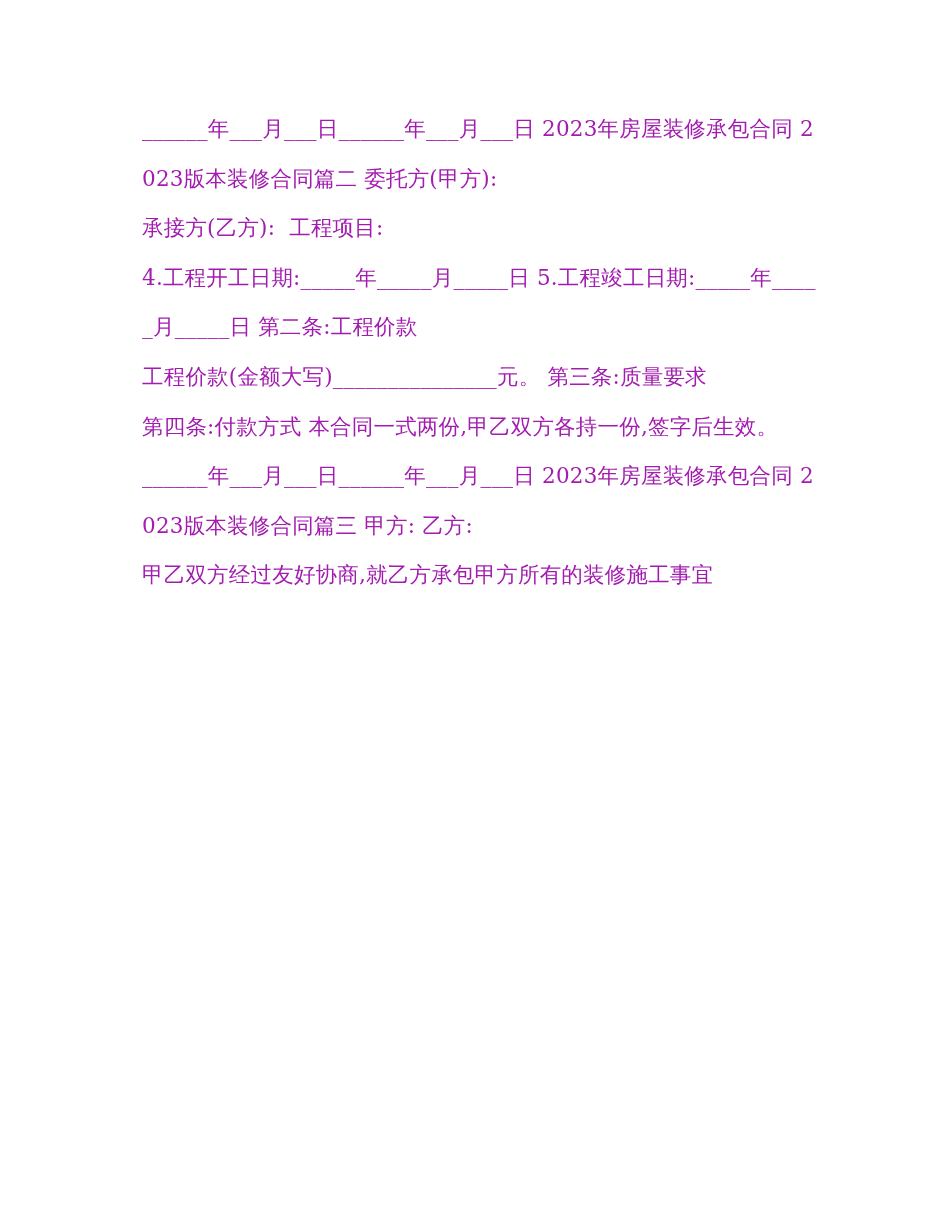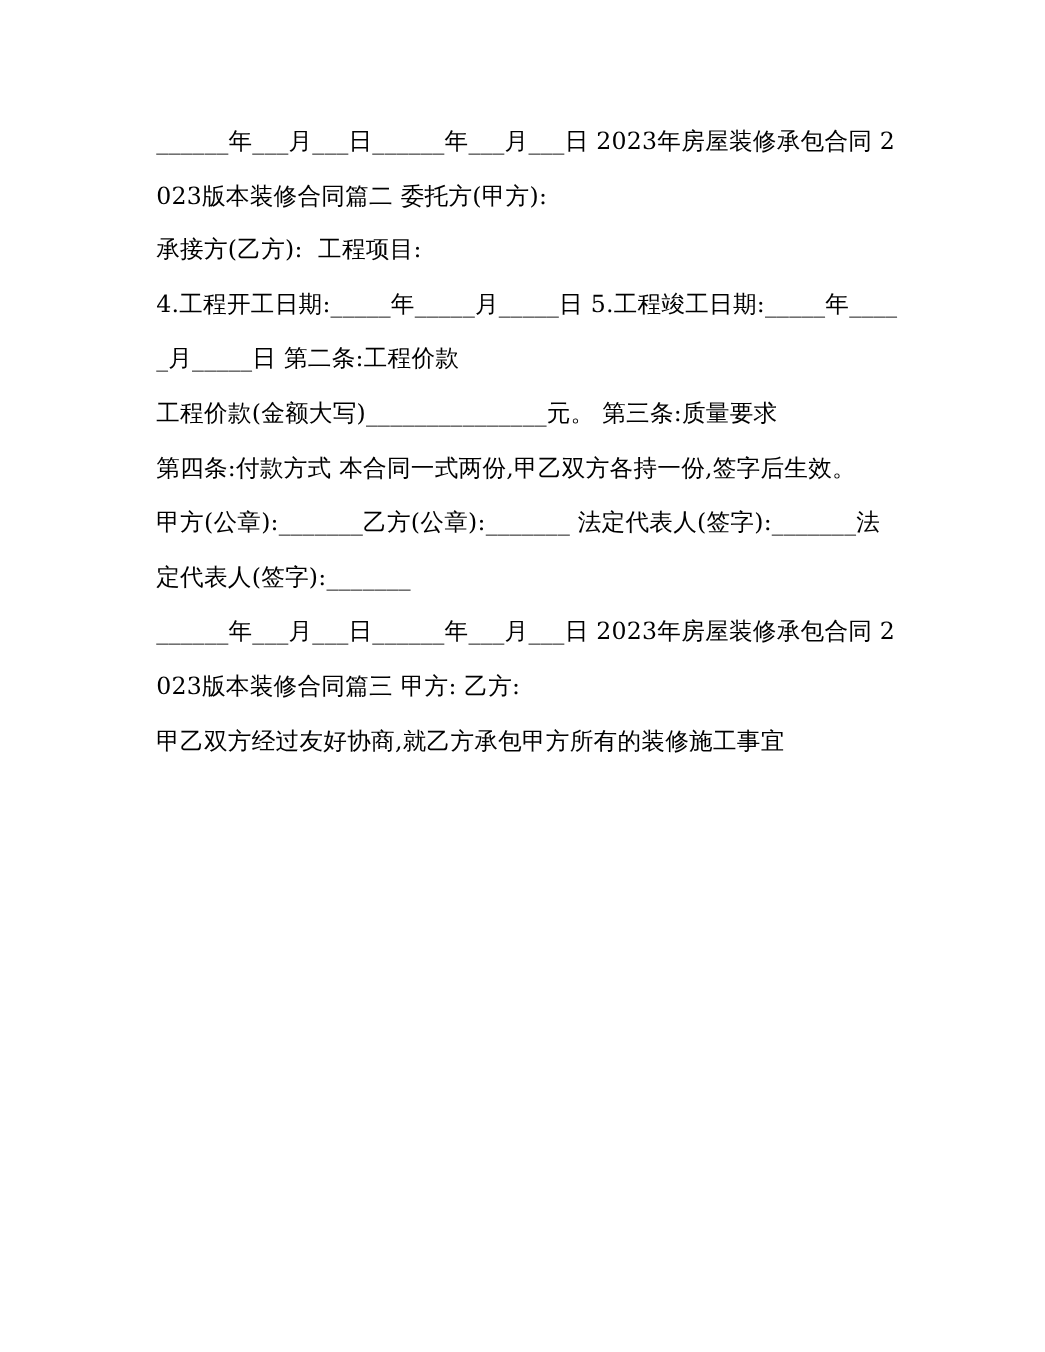--- a/index.html
+++ b/index.html
@@ -29,21 +29,21 @@
     width: 678px;
   }
   .para {
     font-size: 21.5px;
     line-height: 49.6px;
     letter-spacing: 0.2px;
     white-space: pre-wrap;
     word-break: break-all;
     text-align: left;
     margin: 0;
-    color: #000000;
+    color: #a21caf;
   }
 </style>
 </head>
 <body style="background: rgb(255, 255, 255);">
 
 <div id="page" style="background: rgb(255, 255, 255);">
   <div id="doc-body" style="color: rgb(26, 26, 26);">
 
     <p class="para">______年___月___日______年___月___日 2023年房屋装修承包合同 2023版本装修合同篇二 委托方(甲方):</p>
 
@@ -52,20 +52,19 @@
 
 
 
 
     <p class="para">4.工程开工日期:_____年_____月_____日 5.工程竣工日期:_____年_____月_____日 第二条:工程价款</p>
 
     <p class="para">工程价款(金额大写)_______________元。 第三条:质量要求</p>
 
     <p class="para">第四条:付款方式 本合同一式两份,甲乙双方各持一份,签字后生效。</p>
 
-    <p class="para">甲方(公章):_______乙方(公章):_______ 法定代表人(签字):_______法定代表人(签字):_______</p>
 
     <p class="para">______年___月___日______年___月___日 2023年房屋装修承包合同 2023版本装修合同篇三 甲方: 乙方:</p>
 
     <p class="para">甲乙双方经过友好协商,就乙方承包甲方所有的装修施工事宜</p>
 
   </div>
 </div>
 
 </body></html>

